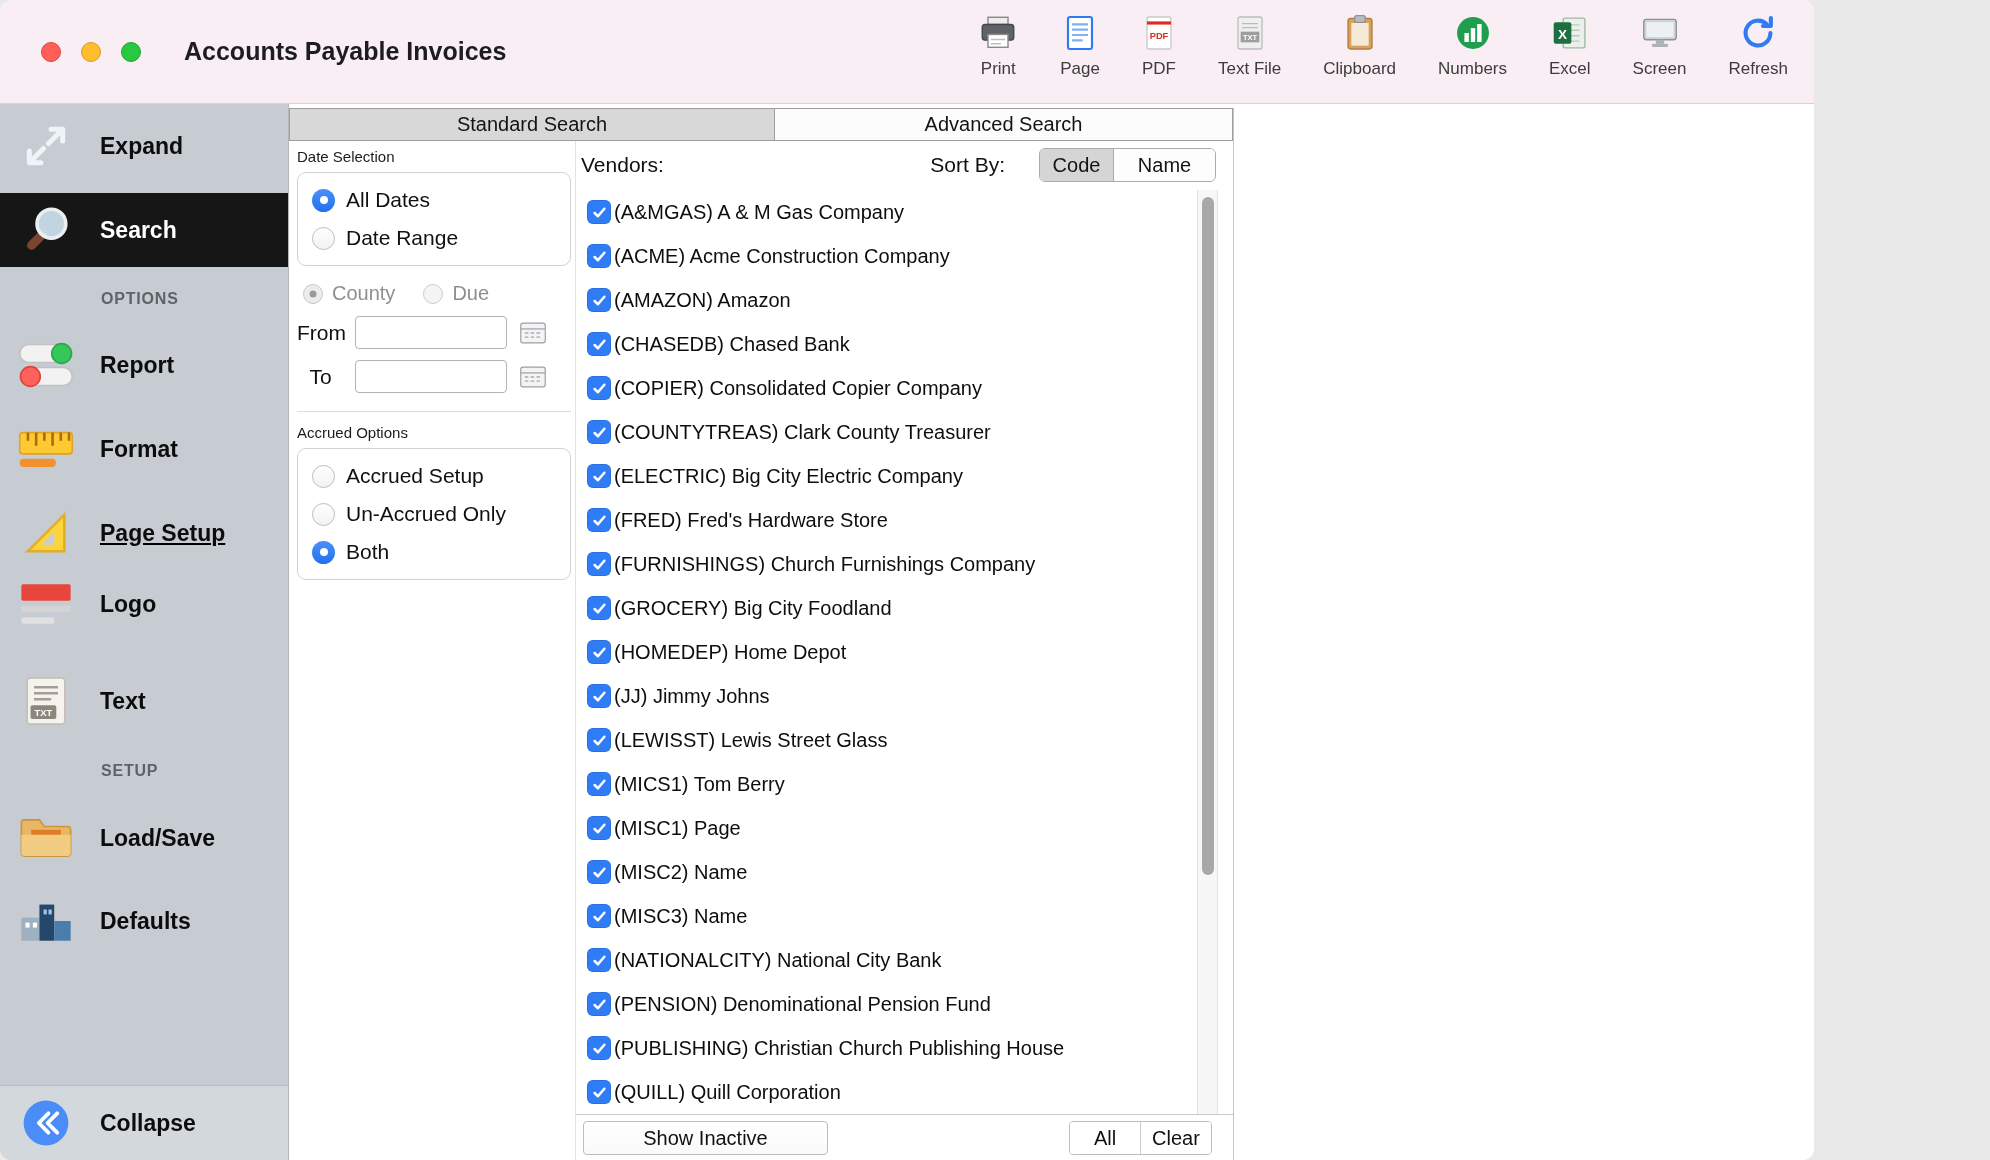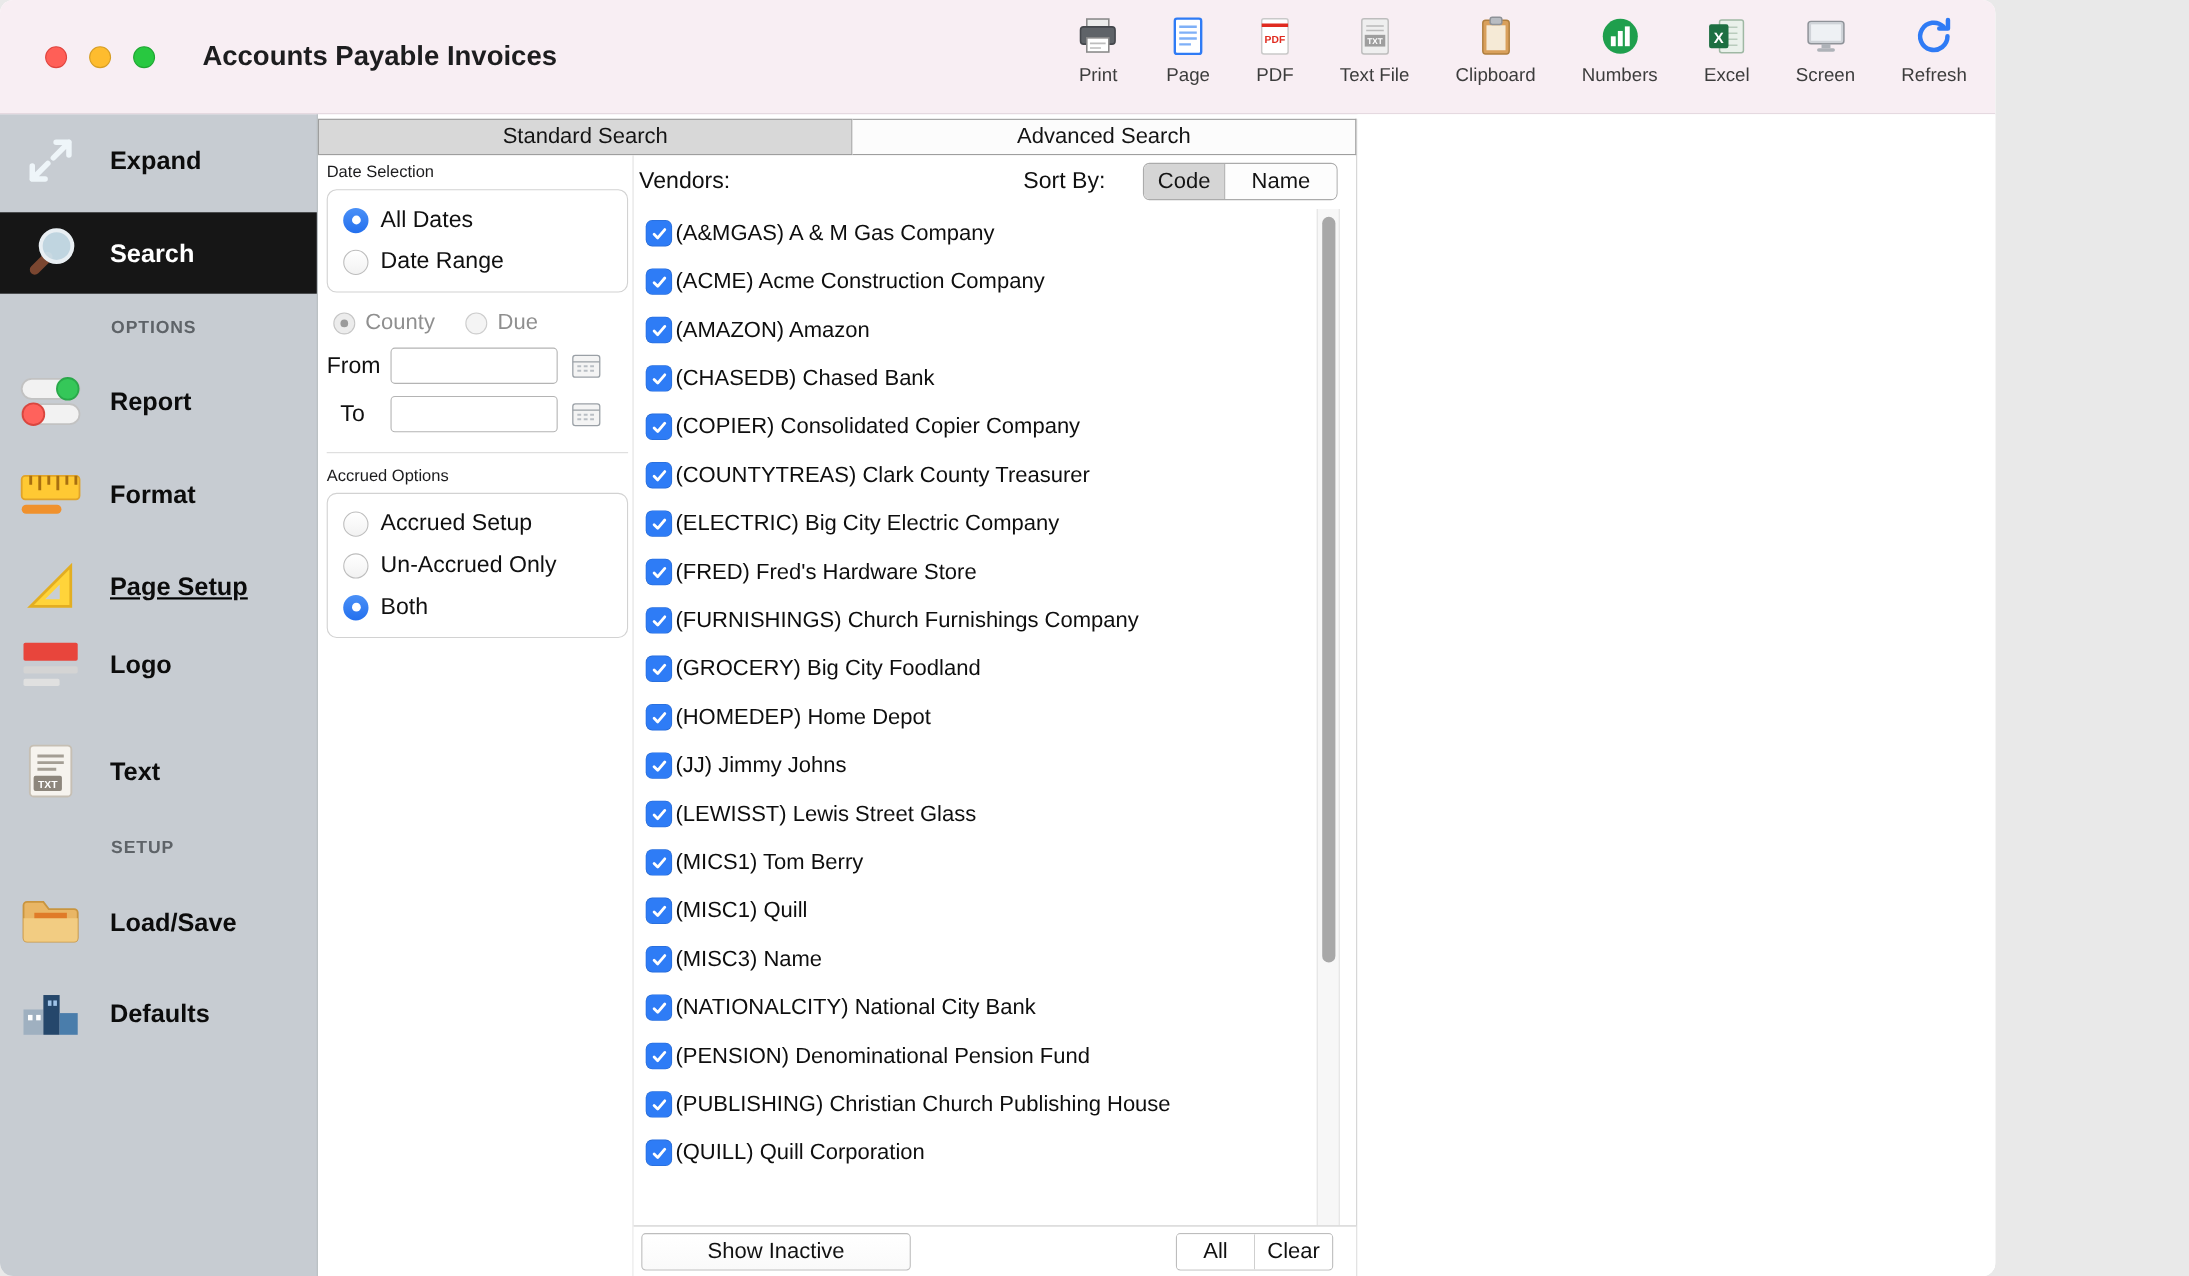--- a/index.html
+++ b/index.html
@@ -296,20 +296,29 @@
             <rect x="22" y="14" width="10" height="12" fill="#4a7dab"></rect>
             <rect x="4.5" y="15" width="2.5" height="3" fill="#fff"></rect>
             <rect x="9" y="15" width="2.5" height="3" fill="#fff"></rect>
             <rect x="15.5" y="7" width="2" height="3" fill="#9fc3e8"></rect>
             <rect x="18.5" y="7" width="2" height="3" fill="#9fc3e8"></rect>
           </svg>
       </span>
       <span class="side-label">Defaults</span>
     </div>
 
+    <div class="side-row collapse" style="top:981px;">
+      <span class="side-icon">
+        <svg width="48" height="48" viewBox="0 0 30 30">
+            <circle cx="15" cy="15" r="14" fill="#4b8df8"></circle>
+            <path d="M16.5 9l-6 6 6 6M22 9l-6 6 6 6" stroke="#fff" stroke-width="2.4" fill="none" stroke-linecap="round" stroke-linejoin="round"></path>
+          </svg>
+      </span>
+      <span class="side-label">Collapse</span>
+    </div>
   </nav>
 
   <main class="main">
 
     <div class="tabbar">
       <div class="tab standard active">Standard Search</div>
       <div class="tab advanced">Advanced Search</div>
     </div>
 
     <div class="divider-form"></div>
@@ -506,21 +515,29 @@
             </svg>
           </span>
           <span class="vendor-label">(MICS1) Tom Berry</span>
         </div>
         <div class="vendor-row">
           <span class="checkbox">
             <svg viewBox="0 0 14 14">
               <path d="M3 7.4l2.7 2.7 5.3-6.2" fill="none" stroke="#fff" stroke-width="2.1" stroke-linecap="round" stroke-linejoin="round"></path>
             </svg>
           </span>
-          <span class="vendor-label">(MISC1) Quill</span>
+          <span class="vendor-label">(MISC1) Page</span>
+        </div>
+        <div class="vendor-row">
+          <span class="checkbox">
+            <svg viewBox="0 0 14 14">
+              <path d="M3 7.4l2.7 2.7 5.3-6.2" fill="none" stroke="#fff" stroke-width="2.1" stroke-linecap="round" stroke-linejoin="round"></path>
+            </svg>
+          </span>
+          <span class="vendor-label">(MISC2) Name</span>
         </div>
         <div class="vendor-row">
           <span class="checkbox">
             <svg viewBox="0 0 14 14">
               <path d="M3 7.4l2.7 2.7 5.3-6.2" fill="none" stroke="#fff" stroke-width="2.1" stroke-linecap="round" stroke-linejoin="round"></path>
             </svg>
           </span>
           <span class="vendor-label">(MISC3) Name</span>
         </div>
         <div class="vendor-row">

